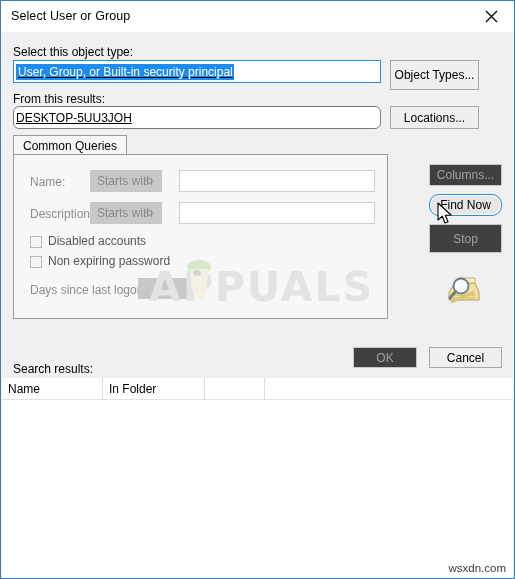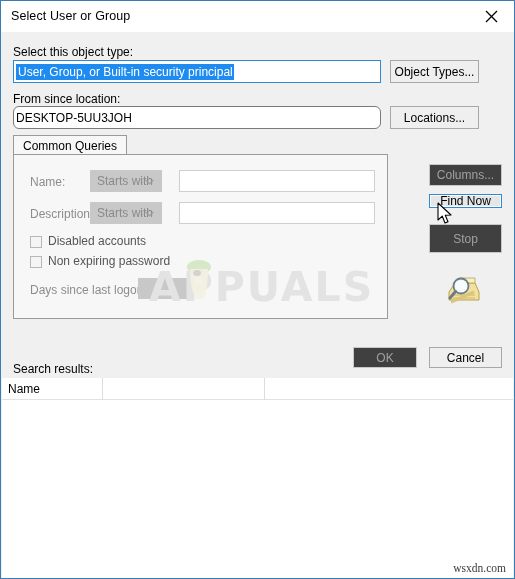--- a/index.html
+++ b/index.html
@@ -76,20 +76,21 @@
     box-sizing: border-box;
     background: #ffffff;
     border: 1px solid #7a7a7a;
     font-size: 12px;
     color: #000;
     display: flex;
     align-items: center;
     padding: 0 2px;
     overflow: hidden;
     white-space: nowrap;
+    text-decoration: underline;
   }
   .txtbox.focused {
     border: 1px solid #2f8ad4;
   }
   .sel-text {
     background: #1d8bf0;
     color: #ffffff;
     padding: 1px 1px 1px 2px;
     font-size: 12px;
     line-height: 14px;
@@ -257,21 +258,21 @@
     width: 30px;
     height: 42px;
     pointer-events: none;
   }
   .corner-wm {
     position: absolute;
     right: 8px;
     bottom: 4px;
     font-size: 11.5px;
     color: #3a3a3a;
-    font-family: Liberation Serif, serif;
+    font-family: Liberation Sans, sans-serif;
     pointer-events: none;
     user-select: none;
   }
 
   
   .cursor {
     position: absolute;
     left: 436px;
     top: 201px;
     pointer-events: none;
@@ -295,23 +296,23 @@
   </div>
 
   <div class="dlg-body">
 
     <div class="lbl" style="left:11px; top:13px;">Select this object type:</div>
 
     <div class="txtbox focused" style="left:11px; top:28px; width:368px; height:23px;">
       <span class="sel-text">User, Group, or Built-in security principal</span>
     </div>
 
-    <div class="btn plain" style="left:388px; top:28px; width:89px; height:23px;">Object Types...</div>
-
-    <div class="lbl" style="left:11px; top:60px;">From since location:</div>
+    <div class="btn plain" style="left:388px; top:28px; width:89px; height:30px;">Object Types...</div>
+
+    <div class="lbl" style="left:11px; top:60px;">From this results:</div>
 
     <div class="txtbox" style="left:11px; top:74px; width:368px; height:23px;border-radius:6px;">
       <span>DESKTOP-5UU3JOH</span>
     </div>
 
     <div class="btn plain" style="left:388px; top:74px; width:89px; height:23px;">Locations...</div>
   </div>
 
   <div class="tabstrip">
     <div class="tab">Common Queries</div>
@@ -350,21 +351,21 @@
 
     <div class="chk" style="left:16px; top:101px;"></div>
     <div class="lbl dim" style="left:34px; top:99px; color:#555;">Non expiring password</div>
 
     <div class="lbl dim" style="left:16px; top:128px;">Days since last logon:</div>
     <div class="graybox" style="left:124px; top:123px; width:54px; height:21px;"></div>
   </div>
 
   <div class="btn disabled" style="left:428px; top:163px; width:73px; height:22px;">Columns...</div>
 
-  <div class="btn focused" style="left:428px; top:193px; width:73px; height:14px;">Find Now</div>
+  <div class="btn focused" style="left:428px; top:193px; width:73px; height:22px;border-radius:10px;">Find Now</div>
 
   <div class="btn disabled" style="left:428px; top:223px; width:73px; height:29px;">Stop</div>
 
   <div style="position:absolute; left:444px; top:272px;">
     <svg width="38" height="34" viewBox="0 0 38 34">
       <path d="M4 19 L10 10 L30 10 L34 19 L34 27 L4 27 Z" fill="#f2e0a0" stroke="#b9a24e" stroke-width="1"></path>
       <path d="M10 10 L14 5 L30 5 L30 10 Z" fill="#f7efc7" stroke="#b9a24e" stroke-width="0.8"></path>
       <line x1="8" y1="22" x2="30" y2="22" stroke="#cbb75e" stroke-width="0.9"></line>
       <line x1="8" y1="25" x2="30" y2="25" stroke="#cbb75e" stroke-width="0.9"></line>
       <line x1="6" y1="29" x2="29" y2="19" stroke="#d8c67a" stroke-width="3"></line>
@@ -375,20 +376,21 @@
   </div>
 
   <div class="btn disabled" style="left:352px; top:346px; width:64px; height:21px;">OK</div>
   <div class="btn plain" style="left:428px; top:346px; width:73px; height:21px;">Cancel</div>
 
   <div class="results-label">Search results:</div>
 
   <div class="listview">
     <div class="lv-header">
       <div class="lv-col" style="left:0; width:101px;">Name</div>
+      <div class="lv-col" style="left:101px; width:102px;">In Folder</div>
       <div class="lv-col" style="left:203px; width:60px;"></div>
     </div>
   </div>
 
   <div class="watermark">APPUALS</div>
   <div class="wm-logo">
     <svg width="30" height="42" viewBox="0 0 30 42">
       <ellipse cx="15" cy="8" rx="12" ry="7" fill="#cfe5c0" opacity="0.85"></ellipse>
       <path d="M6 10 Q6 30 12 40 L20 40 Q24 28 24 10 Z" fill="#f3f0e2" opacity="0.9"></path>
       <ellipse cx="13" cy="14" rx="4" ry="3" fill="#c6c6c6" opacity="0.7"></ellipse>

